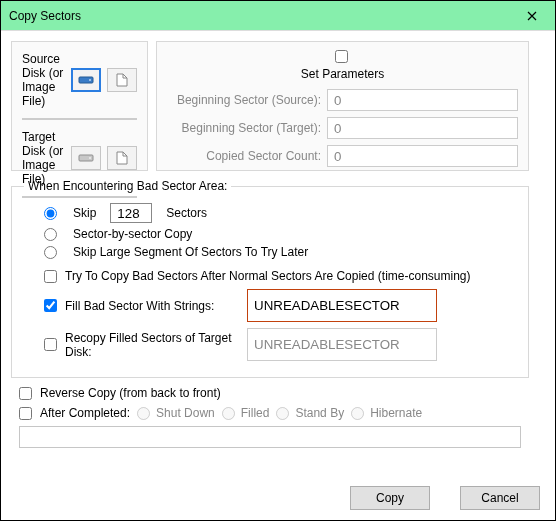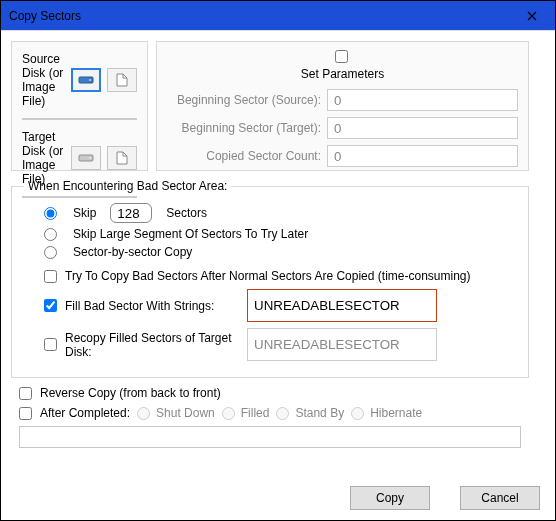--- a/index.html
+++ b/index.html
@@ -7,21 +7,21 @@
     margin: 0;
     font-family: "Segoe UI", Tahoma, sans-serif;
     font-size: 12px;
     background: #fff;
     color: #000;
   }
   .window {
     width: 556px;
     height: 521px;
     border: 1px solid #000;
-    background: #1d4ed8;
+    background: #86efac;
     display: flex;
     flex-direction: column;
   }
   .titlebar {
     height: 30px;
     display: flex;
     align-items: center;
     justify-content: space-between;
     padding: 0 0 0 8px;
     border-bottom: 1px solid #ddd;
@@ -266,32 +266,32 @@
         </div>
       </div>
     </div>
 
     <fieldset class="bad">
       <legend>When Encountering Bad Sector Area:</legend>
 
       <div class="opt-line">
         <input type="radio" name="badmode" checked="" style="">
         <span>Skip</span>
-        <input type="text" style="width: 42px; text-align: left; border-radius: 6px;" value="128">
+        <input type="text" style="width: 42px; text-align: left;" value="128">
         <span>Sectors</span>
+      </div>
+
+      <div class="opt-line">
+        <input type="radio" name="badmode" style="">
+        <span>Sector-by-sector Copy</span>
       </div>
 
       <div class="opt-line">
         <input type="radio" name="badmode" style="">
         <span>Skip Large Segment Of Sectors To Try Later</span>
-      </div>
-
-      <div class="opt-line">
-        <input type="radio" name="badmode" style="">
-        <span>Sector-by-sector Copy</span>
       </div>
 
       <div class="chk-line" style="margin-top:10px;">
         <input type="checkbox" style="">
         <span>Try To Copy Bad Sectors After Normal Sectors Are Copied (time-consuming)</span>
       </div>
 
       <div class="chk-line">
         <input type="checkbox" checked="" style="">
         <span style="width:176px;">Fill Bad Sector With Strings:</span>

